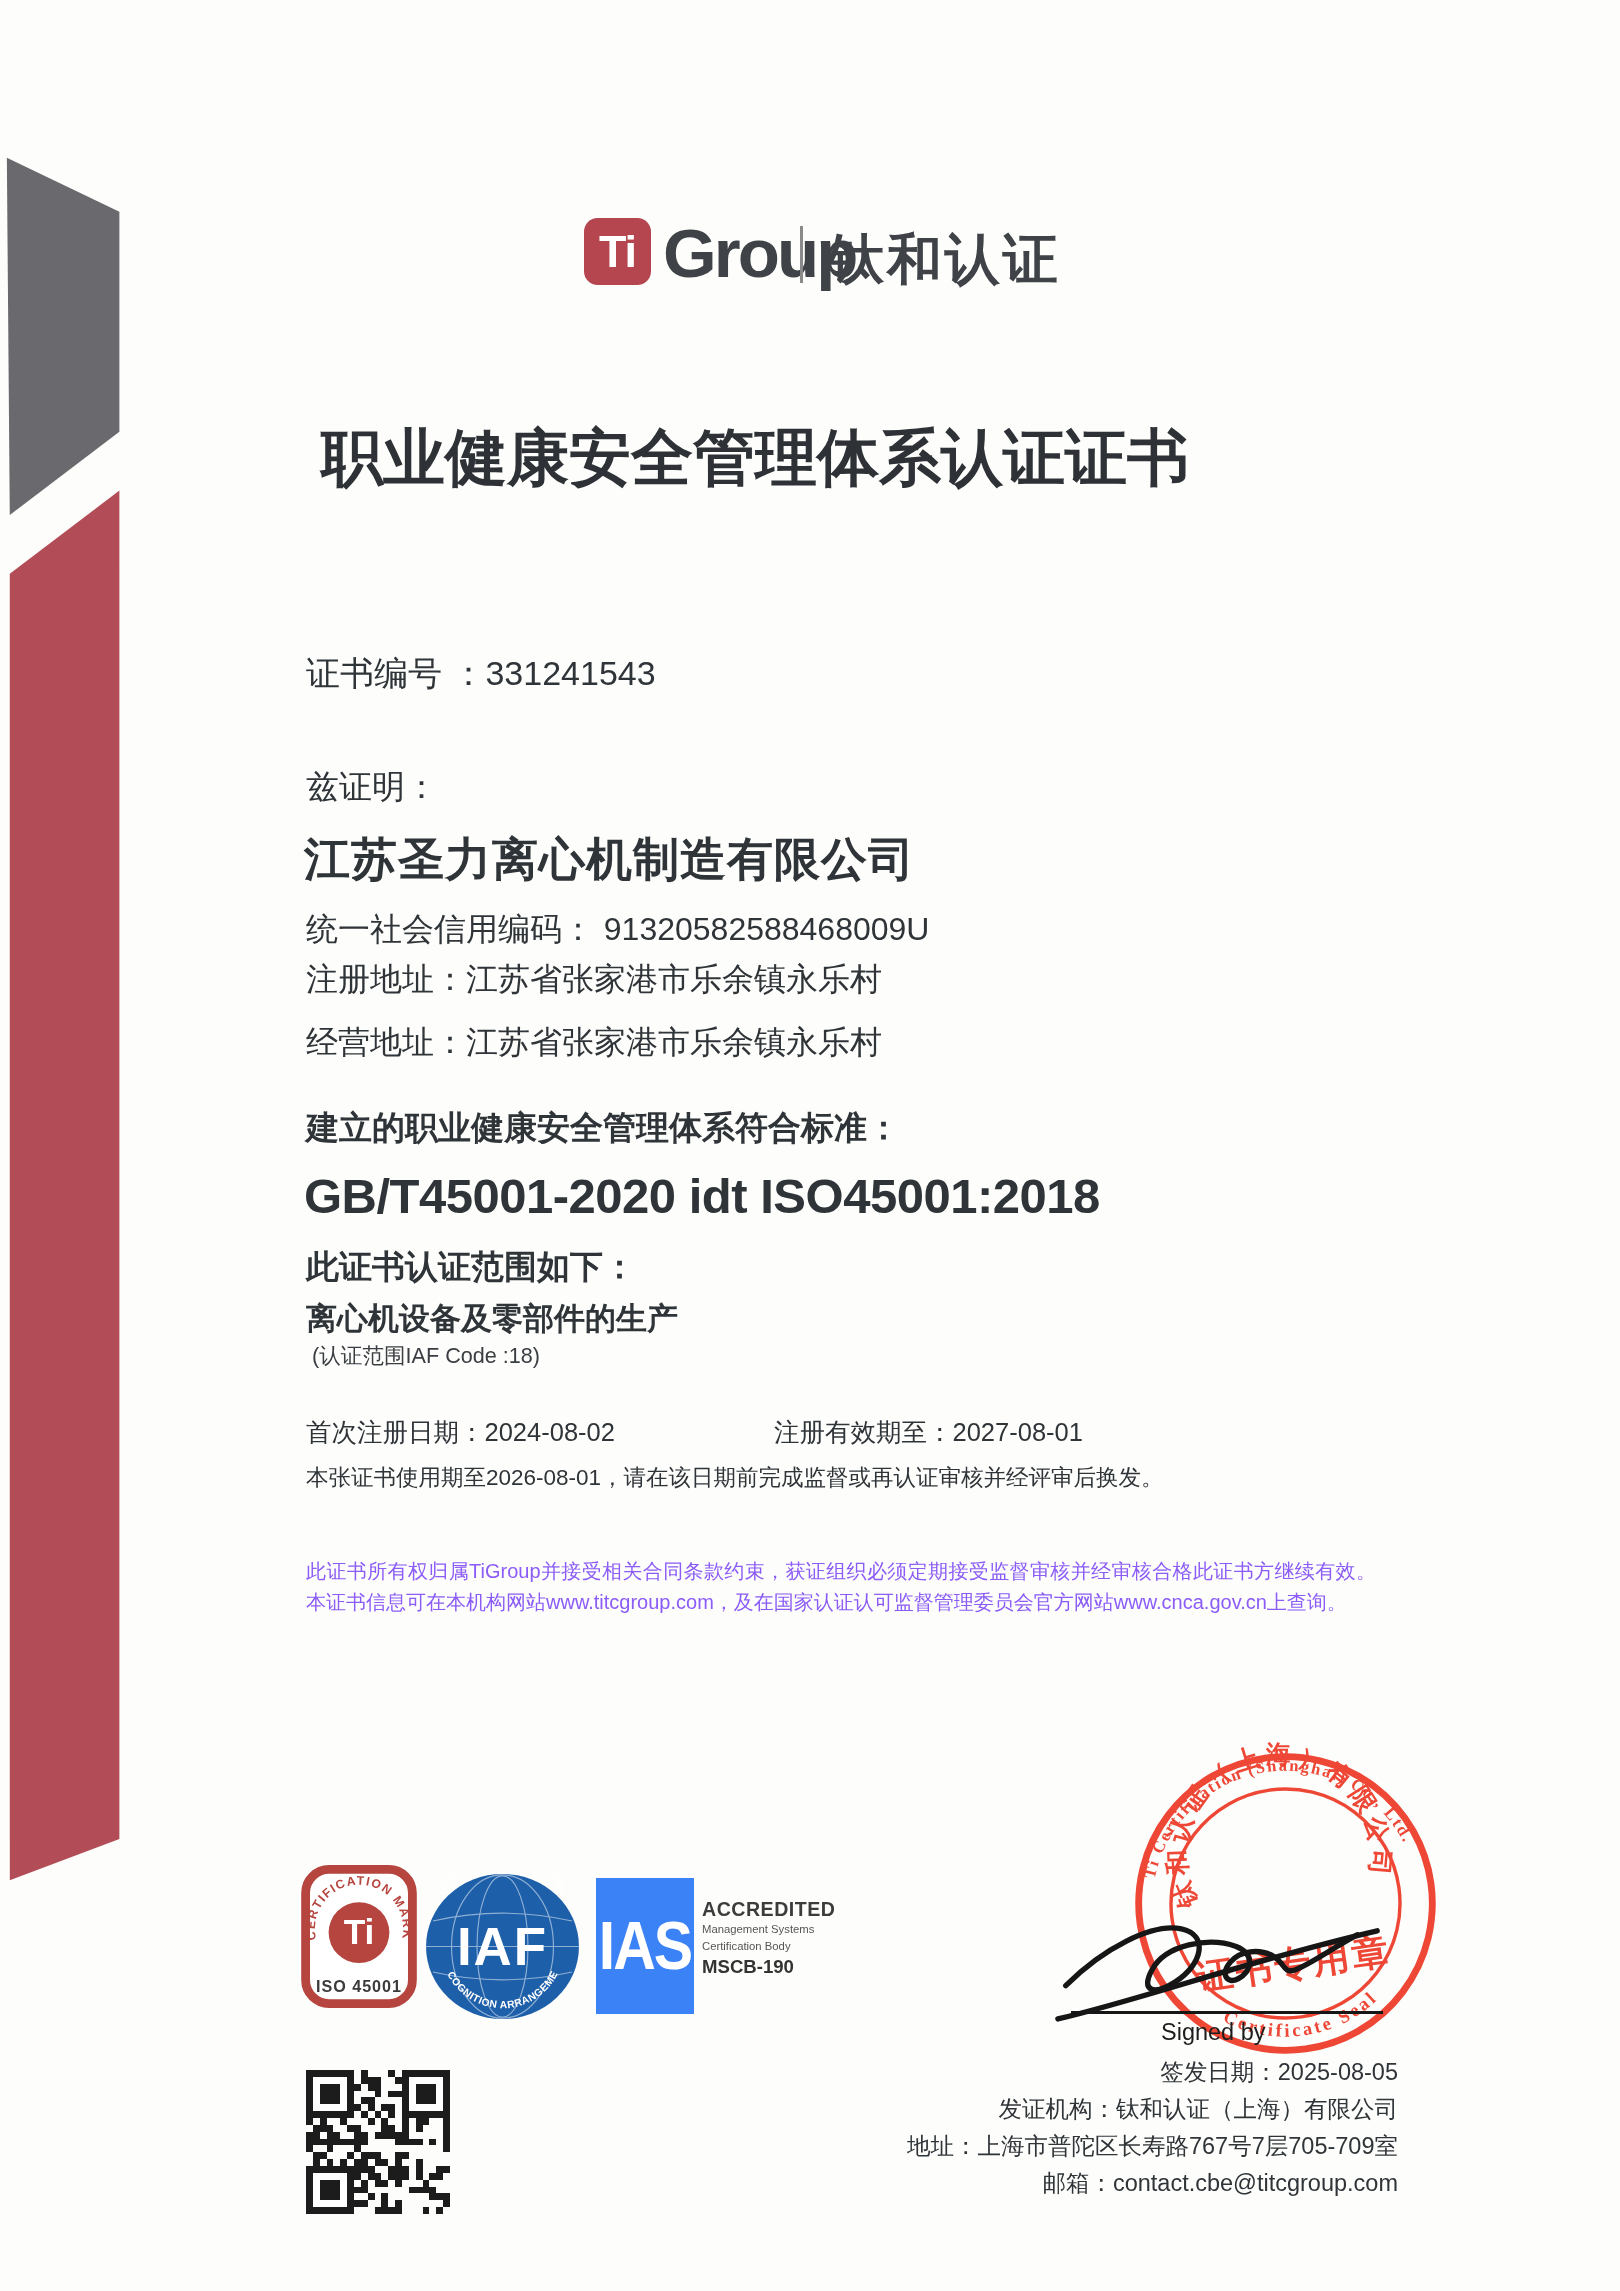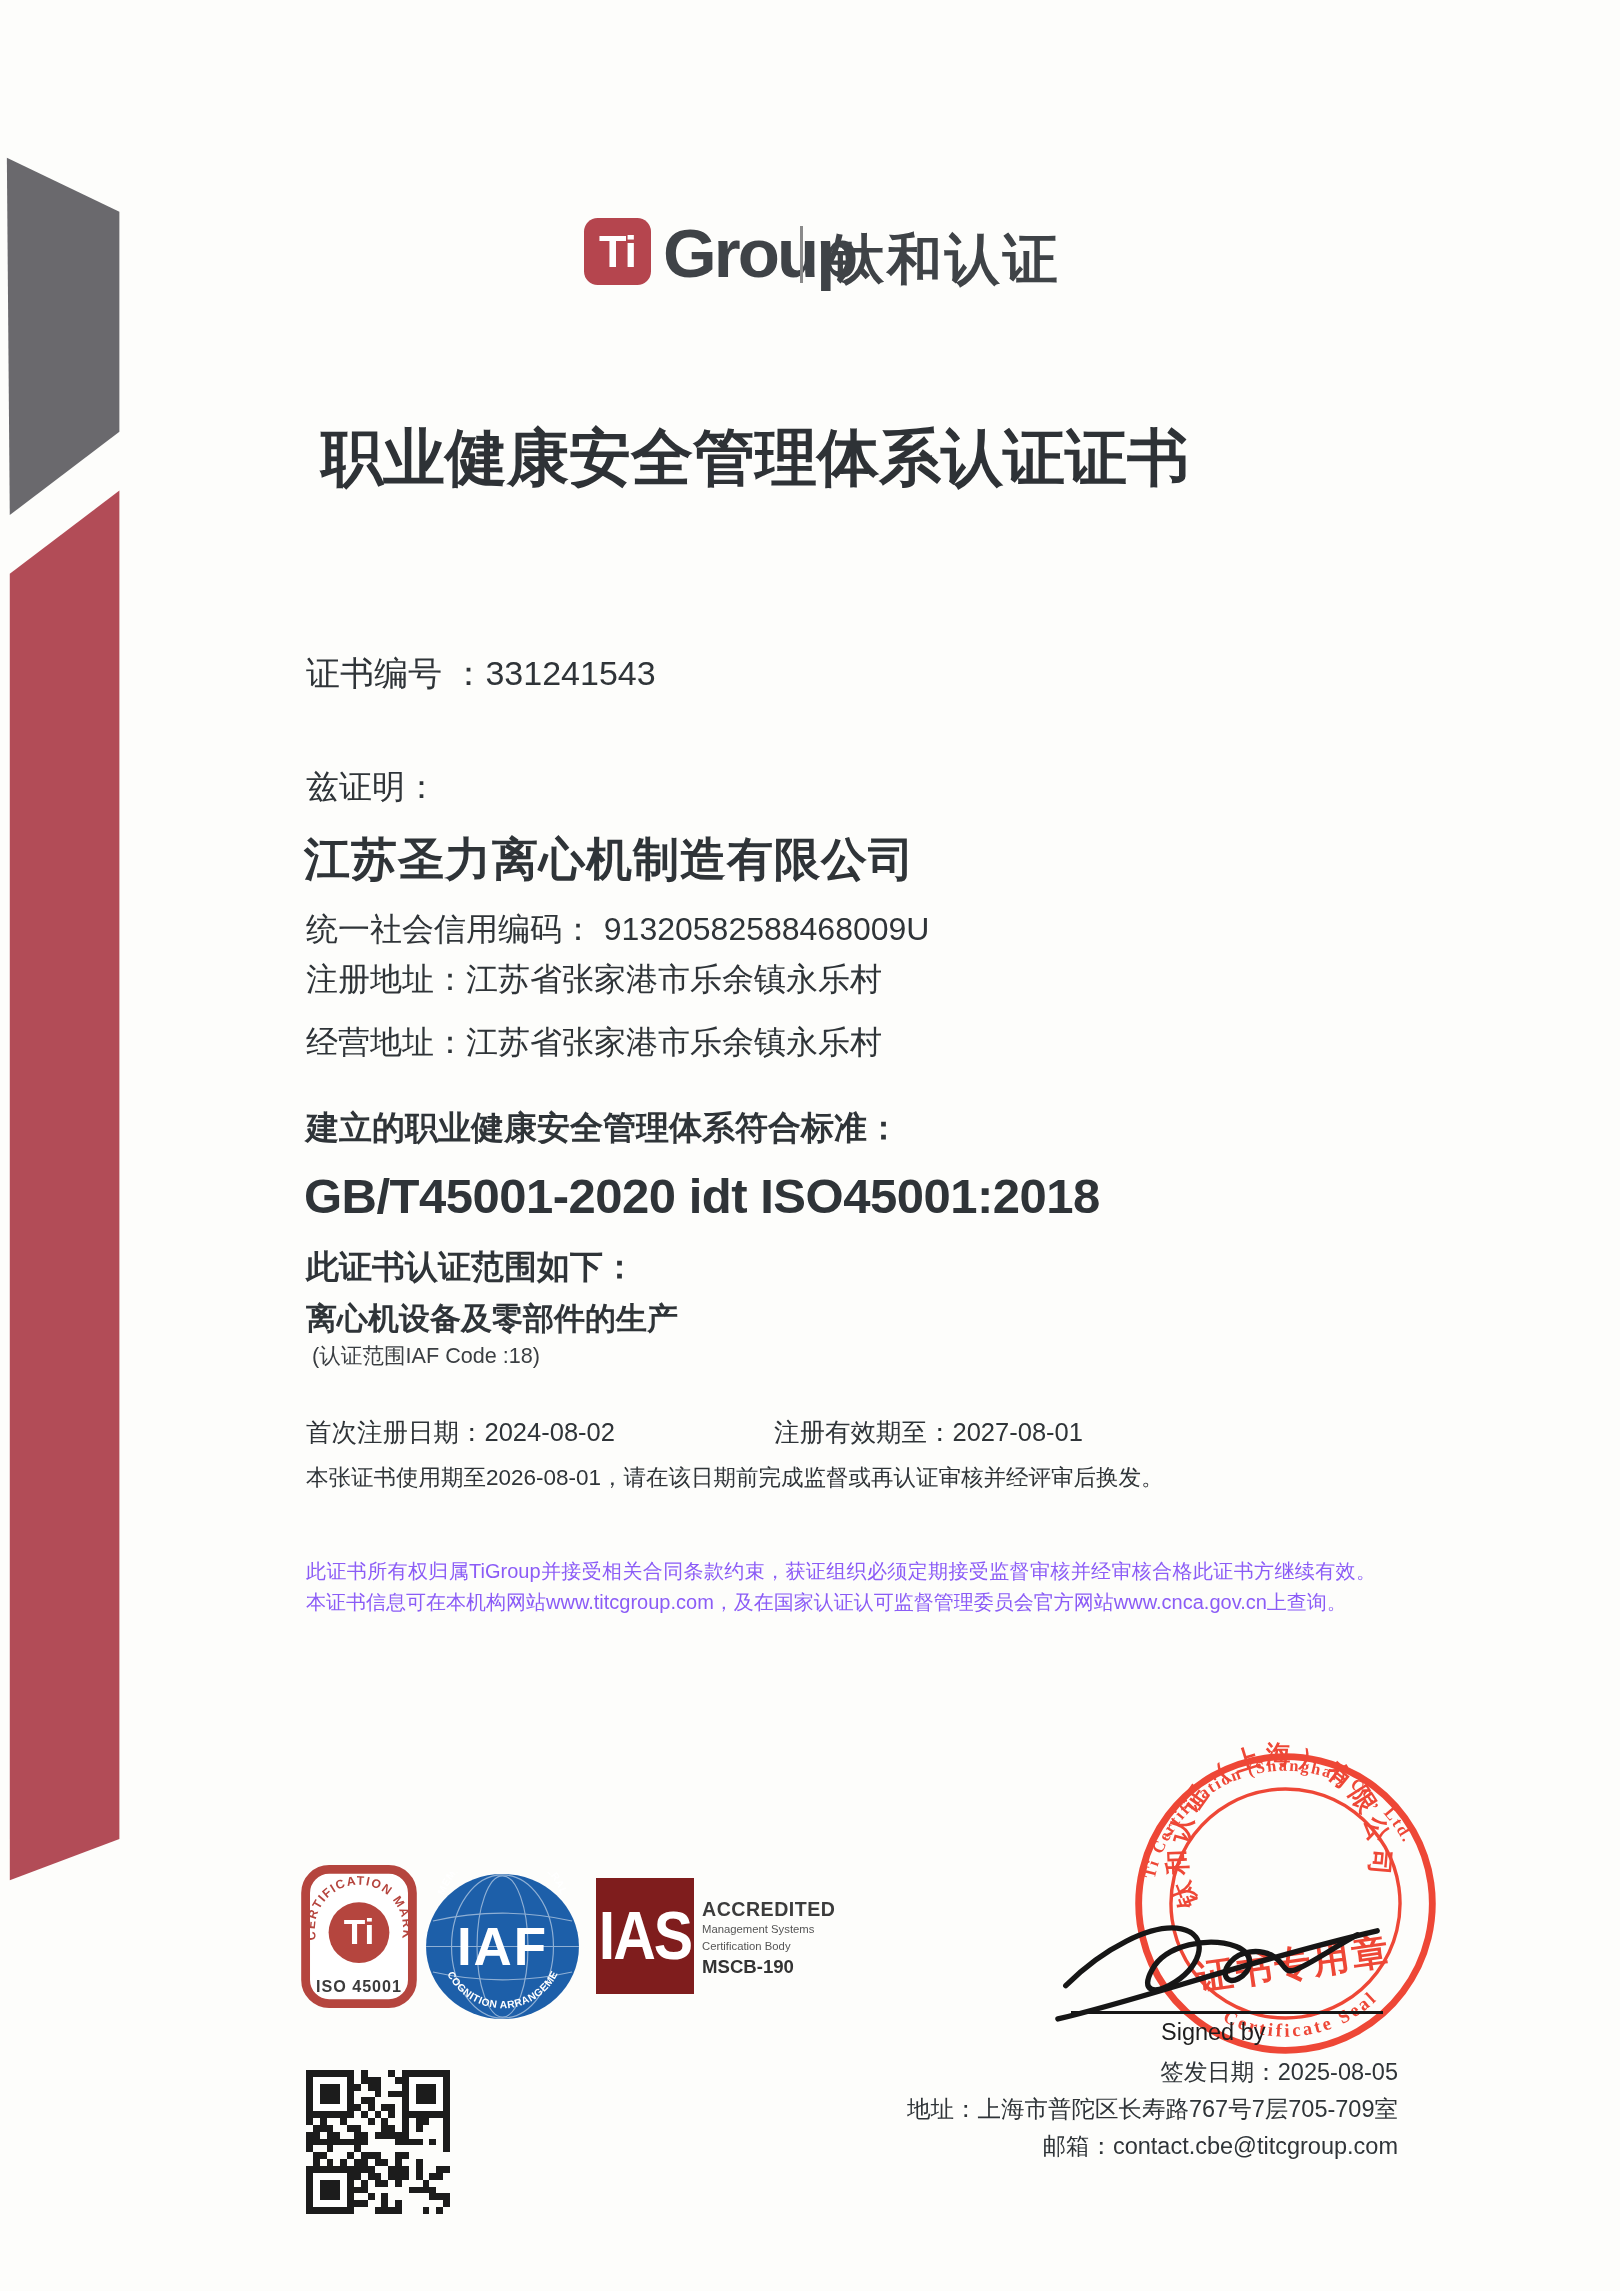--- a/index.html
+++ b/index.html
@@ -46,22 +46,22 @@
   }
   .gap{display:inline-block;width:9.8px;}
   
   .mark{position:absolute;}
   .ti-arc{font:700 12.5px "Liberation Sans",sans-serif;fill:#b5453e;letter-spacing:1.5px;}
   .ti-mono{font:700 36px "Liberation Sans",sans-serif;fill:#ffffff;text-anchor:middle;}
   .ti-iso{font:700 16.5px "Liberation Sans",sans-serif;fill:#3b3b3b;text-anchor:middle;letter-spacing:1px;}
   .iaf-arc{font:700 10.5px "Liberation Sans",sans-serif;fill:#ffffff;letter-spacing:0.5px;}
   .iaf-big{font:700 54px "Liberation Sans",sans-serif;fill:#ffffff;text-anchor:middle;letter-spacing:2px;}
   .ias-block{
-    position:absolute;left:596px;top:1878px;width:98px;height:116px;
-    background:#7f1d1d;display:flex;align-items:center;justify-content:center;
+    position:absolute;left:596px;top:1878px;width:98px;height:136px;
+    background:#3b82f6;display:flex;align-items:center;justify-content:center;
   }
   .ias-block span{font-size:59px;font-weight:700;color:#ffffff;letter-spacing:-2px;transform:scaleY(1.15);}
   .ias-accredited{left:702px;top:1898px;font-size:19.6px;font-weight:700;color:#3c3c3c;letter-spacing:0.5px;}
   .ias-line1{left:702px;top:1923px;font-size:11.3px;color:#555555;}
   .ias-line2{left:702px;top:1940px;font-size:11.3px;color:#555555;text-align:right;}
   .ias-code{left:702px;top:1956px;font-size:18.6px;font-weight:700;color:#333333;}
   
   .seal{position:absolute;left:1124px;top:1742px;width:323px;height:323px;opacity:0.93;}
   .seal-en{font:700 17px "Liberation Serif",serif;fill:#ed3a28;letter-spacing:2px;}
   .seal-cn{font:700 26px "Liberation Sans",sans-serif;fill:#ed3a28;letter-spacing:5px;}
@@ -333,16 +333,17 @@
     <rect x="14" y="0" width="7" height="7" fill="#1c1c1c"></rect>
     <rect x="15" y="1" width="5" height="5" fill="#ffffff"></rect>
     <rect x="16" y="2" width="3" height="3" fill="#1c1c1c"></rect>
     <rect x="0" y="14" width="7" height="7" fill="#1c1c1c"></rect>
     <rect x="1" y="15" width="5" height="5" fill="#ffffff"></rect>
     <rect x="2" y="16" width="3" height="3" fill="#1c1c1c"></rect>
   </svg>
 
 <div class="footer">
   <div><span>签发日期：</span><span>2025-08-05</span></div>
+  <div><span>发证机构：</span><span>钛和认证（上海）有限公司</span></div>
   <div><span>地址：</span><span>上海市普陀区长寿路767号7层705-709室</span></div>
   <div><span>邮箱：</span><span>contact.cbe@titcgroup.com</span></div>
 </div>
 
 
 </body></html>

